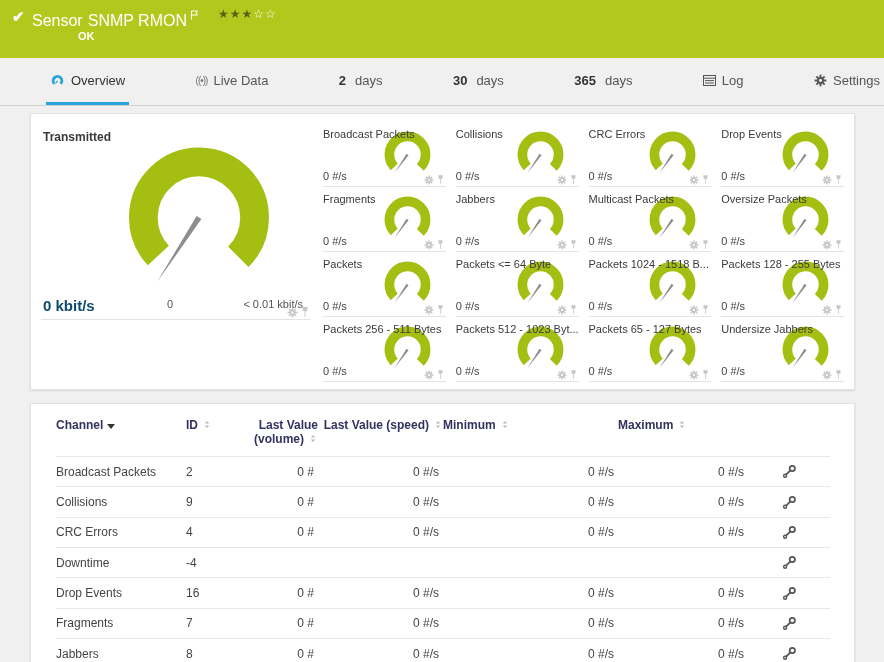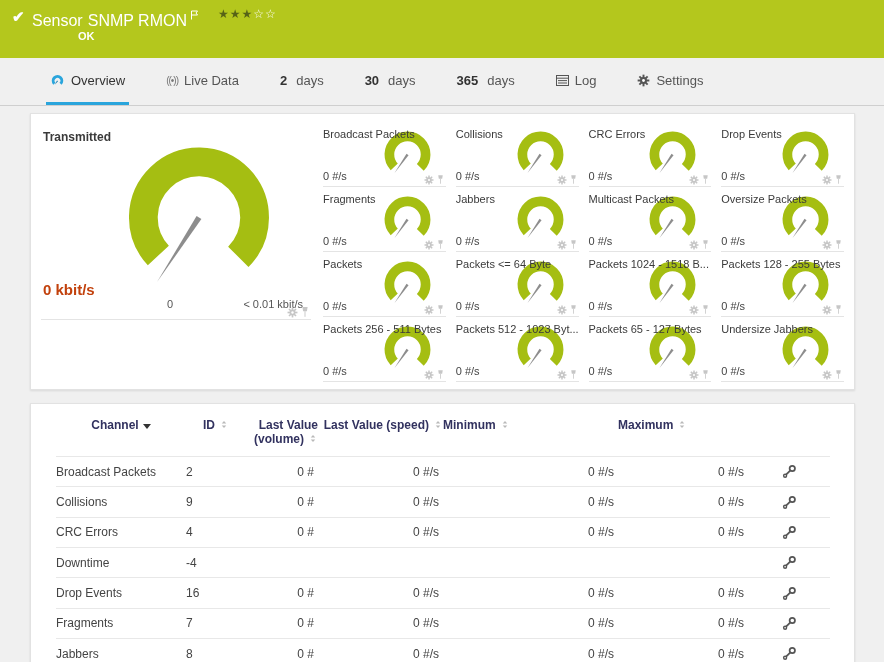--- a/index.html
+++ b/index.html
@@ -26,55 +26,55 @@
   .check-icon{position:absolute;left:12px;top:8px;font-size:15px;font-weight:bold;}
   .sensor-title{position:absolute;left:32px;top:6px;font-size:16px;}
   .sensor-kicker{margin-right:5px;}
   .flag-icon{vertical-align:super;margin-left:3px;}
   .star-rating{position:absolute;left:218px;top:7px;font-size:12px;letter-spacing:1px;cursor:pointer;}
   .star.filled{color:#566317;}
   .star.empty{color:rgba(255,255,255,.92);}
   .status-ok{position:absolute;left:46px;top:30px;font-size:11px;font-weight:bold;margin-left:32px;}
   
   .tabbar{height:48px;display:flex;align-items:stretch;padding-left:46px;gap:33px;
-    border-bottom:1px solid var(--c-tabbar-border);font-size:13px;color:#555;}
+    border-bottom:1px solid var(--c-tabbar-border);font-size:13px;color:#555;justify-content:space-between;}
   .tab{display:flex;align-items:center;gap:6px;cursor:pointer;border-bottom:3px solid transparent;
     padding:0 4px;white-space:nowrap;}
   .tab.active{border-bottom-color:var(--c-blue-accent);color:#333;}
   .tab-num{font-weight:bold;color:#333;margin-right:3px;}
   .tab-icon{flex:0 0 auto;}
   .live-glyph{font-size:10px;color:#777;letter-spacing:-1px;}
   
   .card{background:var(--c-card-bg);border:1px solid var(--c-card-border);
     box-shadow:0 1px 2px rgba(0,0,0,.10);margin:0 29px 0 30px;}
   .card-overview{margin-top:7px;height:277px;display:flex;padding:8px 10px;}
   .card-table{margin-top:13px;height:310px;padding:12px 25px 0 25px;}
   
   .gauge-pane{width:270px;height:198px;position:relative;border-bottom:1px solid var(--c-divider);flex:0 0 auto;}
   .gauge-title{position:absolute;left:2px;top:8px;font-size:12px;font-weight:bold;color:var(--c-text-dark);}
   .big-gauge{position:absolute;left:62px;top:14px;width:192px;height:163px;}
   .arc{fill:none;stroke:var(--c-green-gauge);}
   .needle{fill:var(--c-needle);}
-  .gauge-value{position:absolute;left:2px;bottom:21px;font-size:15px;font-weight:bold;color:#c2410c;}
+  .gauge-value{position:absolute;left:2px;bottom:5px;font-size:15px;font-weight:bold;color:#0c4a6e;}
   .scale-min{position:absolute;left:126px;bottom:9px;font-size:11px;color:#555;}
   .scale-max{position:absolute;right:8px;bottom:9px;font-size:11px;color:#555;}
   .cell-icons{position:absolute;right:2px;bottom:1px;display:flex;gap:3px;align-items:center;color:var(--c-icon-gray);}
   .cell-icons svg{display:block;}
   
   .mini-grid{flex:1 1 auto;margin-left:12px;display:grid;grid-template-columns:repeat(4,1fr);
     grid-auto-rows:65px;column-gap:10px;}
   .mini-cell{position:relative;border-bottom:1px solid var(--c-divider);cursor:pointer;}
   .mini-title{position:absolute;left:0;top:6px;font-size:11px;color:var(--c-text-dark);white-space:nowrap;z-index:2;}
   .mini-gauge{position:absolute;right:12px;top:6px;width:53px;height:53px;}
   .mini-gauge .arc{stroke-width:11;}
   .mini-value{position:absolute;left:0;bottom:4px;font-size:11px;color:#444;}
   
   table.channels{width:100%;border-collapse:collapse;table-layout:fixed;}
   .channels th{font-size:12px;font-weight:bold;color:var(--c-table-header-text);
-    vertical-align:top;text-align:center;padding:2px 0 10px 0;cursor:pointer;}
+    vertical-align:top;text-align:left;padding:2px 0 10px 0;cursor:pointer;}
   .channels th.num{text-align:left;}
   .channels th.ctr{text-align:right;}
   .channels td{font-size:12px;color:#444;padding:7px 0;border-top:1px solid #e8e8e8;}
   .channels td.num{text-align:right;padding-right:4px;}
   .channels td.tools{text-align:center;}
   .sort-caret{display:inline-block;margin-left:4px;color:#333;}
   .sort-arrows{display:inline-block;margin-left:4px;color:#b9b9b9;}
   .wrench-icon{color:var(--c-tool-icon);cursor:pointer;vertical-align:middle;}
   .hidden-defs{position:absolute;width:0;height:0;overflow:hidden;}
 </style>

